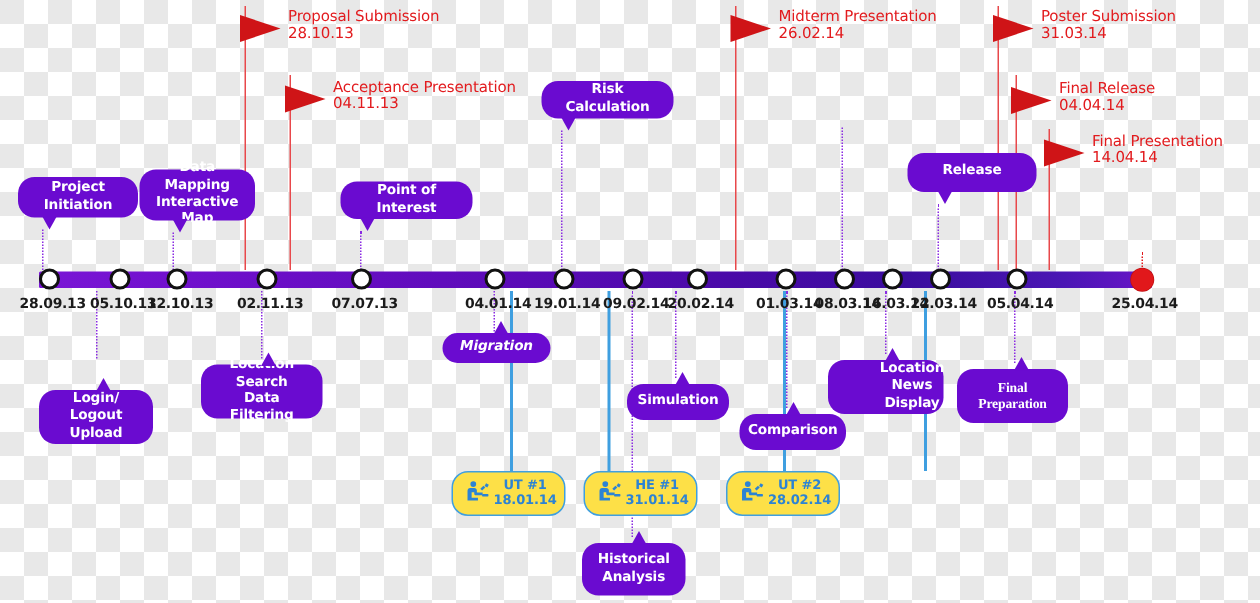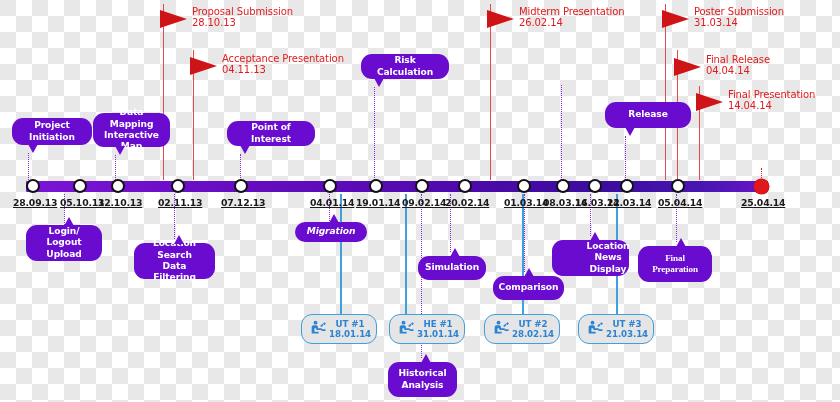--- a/index.html
+++ b/index.html
@@ -21,21 +21,21 @@
   .node{
     position:absolute;width:14px;height:14px;border-radius:50%;
     background:#ffffff;border:2.3px solid #111;box-sizing:border-box;
   }
   .node.end{
     background:#e1181b;border:none;width:15px;height:15px;
     box-shadow:0 0 0 0.5px #c01012;
   }
   .tick-label{
     position:absolute;font-size:9.3px;font-weight:700;color:#1b1b1b;
-    letter-spacing:-0.2px;white-space:nowrap;text-decoration:underline;
+    letter-spacing:-0.2px;white-space:nowrap;
   }
 
   
   .bubble{
     position:absolute;background:#6a0bd0;color:#fff;border-radius:11px;
     font-size:9.1px;font-weight:700;line-height:11.4px;text-align:center;
     display:flex;align-items:center;justify-content:center;
     padding:0 7px;box-sizing:border-box;letter-spacing:-0.1px;
   }
   .bubble .tail-dn,.bubble .tail-up{
@@ -73,21 +73,21 @@
   
   .poster-day{
     position:absolute;border:2.2px solid #d81418;border-radius:9px;
     background:transparent;color:#e01419;font-size:9.3px;font-weight:700;
     letter-spacing:0.3px;display:flex;align-items:center;justify-content:center;
   }
 
   
   .testbox{
     position:absolute;border:1.8px solid #3f9fe0;border-radius:11px;
-    background:#e5e5e5;display:flex;align-items:center;
+    background:#fde047;display:flex;align-items:center;
     padding:0 5px;box-sizing:border-box;
   }
   .testbox .tbicon{width:22px;height:22px;flex:0 0 22px;}
   .testbox .tbtxt{
     color:#2c83d4;font-size:8.7px;font-weight:700;line-height:10.4px;
     text-align:center;flex:1;letter-spacing:-0.1px;
   }
 </style>
 </head>
 <body>
@@ -121,21 +121,21 @@
     <div class="conn-dot red" style="left: 761px; top: 168px; height: 10px;"></div>
     <div class="node" style="left: 26px; top: 179px;"></div>
     <div class="tick-label" style="left: 13px; top: 197px; width: 40px; text-align: center;">28.09.13</div>
     <div class="node" style="left: 73px; top: 179px;"></div>
     <div class="tick-label" style="left: 60px; top: 197px; width: 40px; text-align: center;">05.10.13</div>
     <div class="node" style="left: 111px; top: 179px;"></div>
     <div class="tick-label" style="left: 98px; top: 197px; width: 40px; text-align: center;">12.10.13</div>
     <div class="node" style="left: 171px; top: 179px;"></div>
     <div class="tick-label" style="left: 158px; top: 197px; width: 40px; text-align: center;">02.11.13</div>
     <div class="node" style="left: 234px; top: 179px;"></div>
-    <div class="tick-label" style="left: 221px; top: 197px; width: 40px; text-align: center;">07.12.13</div>
+    <div class="tick-label" style="left: 221px; top: 197px; width: 40px; text-align: center;">07.07.13</div>
     <div class="node" style="left: 323px; top: 179px;"></div>
     <div class="tick-label" style="left: 310px; top: 197px; width: 40px; text-align: center;">04.01.14</div>
     <div class="node" style="left: 369px; top: 179px;"></div>
     <div class="tick-label" style="left: 356px; top: 197px; width: 40px; text-align: center;">19.01.14</div>
     <div class="node" style="left: 415px; top: 179px;"></div>
     <div class="tick-label" style="left: 402px; top: 197px; width: 40px; text-align: center;">09.02.14</div>
     <div class="node" style="left: 458px; top: 179px;"></div>
     <div class="tick-label" style="left: 445px; top: 197px; width: 40px; text-align: center;">20.02.14</div>
     <div class="node" style="left: 517px; top: 179px;"></div>
     <div class="tick-label" style="left: 504px; top: 197px; width: 40px; text-align: center;">01.03.14</div>
@@ -171,21 +171,21 @@
     </div>
     <div class="flag" style="left: 696px; top: 93px;">
       <div class="pennant"></div>
       <div class="ftext"><span>Final Presentation</span><br><span>14.04.14</span></div>
     </div>
     <div class="bubble" style="left: 12px; top: 118px; width: 80px; height: 27px;">Project Initiation<div class="tail-dn" style="left: 16px;"></div></div>
     <div class="bubble" style="left: 93px; top: 113px; width: 77px; height: 34px;">Data Mapping<br>Interactive Map<div class="tail-dn" style="left: 22px;"></div></div>
     <div class="bubble" style="left: 227px; top: 121px; width: 88px; height: 25px;">Point of Interest<div class="tail-dn" style="left: 13px;"></div></div>
     <div class="bubble" style="left: 361px; top: 54px; width: 88px; height: 25px;">Risk Calculation<div class="tail-dn" style="left: 13px;"></div></div>
     <div class="bubble" style="left: 605px; top: 102px; width: 86px; height: 26px;">Release<div class="tail-dn" style="left: 20px;"></div></div>
-    <div class="bubble" style="left: 26px; top: 225px; width: 76px; height: 36px;">Login/ Logout<br>Upload<div class="tail-up" style="left: 38px; margin-left: 0px;"></div></div>
+    <div class="bubble" style="left: 26px; top: 260px; width: 76px; height: 36px;">Login/ Logout<br>Upload<div class="tail-up" style="left: 38px; margin-left: 0px;"></div></div>
     <div class="bubble" style="left: 134px; top: 243px; width: 81px; height: 36px;">Location Search<br>Data Filtering<div class="tail-up" style="left: 40px; margin-left: 0px;"></div></div>
     <div class="bubble" style="left: 295px; top: 222px; width: 72px; height: 20px; font-style: italic;">Migration<div class="tail-up" style="left: 34px; margin-left: 0px;"></div></div>
     <div class="bubble" style="left: 418px; top: 256px; width: 68px; height: 24px;">Simulation<div class="tail-up" style="left: 32px; margin-left: 0px;"></div></div>
     <div class="bubble" style="left: 493px; top: 276px; width: 71px; height: 24px;">Comparison<div class="tail-up" style="left: 31px; margin-left: 0px;"></div></div>
     <div class="bubble" style="left: 552px; top: 240px; width: 77px; height: 36px; padding-left: 42px;">Location News<br>Display<div class="tail-up" style="left: 38px; margin-left: 0px;"></div></div>
     <div class="bubble" style="left: 638px; top: 246px; width: 74px; height: 36px; font-family: Liberation Serif, serif;">Final<br>Preparation<div class="tail-up" style="left: 38px; margin-left: 0px;"></div></div>
     <div class="bubble" style="left: 388px; top: 362px; width: 69px; height: 35px;">Historical<br>Analysis<div class="tail-up" style="left: 33px; margin-left: 0px;"></div></div>
     <div class="testbox" style="left: 301px; top: 314px; width: 76px; height: 30px;">
       <span class="tbicon"><svg viewBox="0 0 24 24" width="22" height="22" aria-hidden="true">
           <g fill="#2c83d4">
@@ -215,25 +215,13 @@
           <g fill="#2c83d4">
             <circle cx="9.3" cy="5.1" r="2.1"></circle>
             <path d="M7.0 8.0h3.0c1.1 0 1.9.8 1.9 1.9v1.4h4.2v1.9h-5.0c-.7 0-1.1-.4-1.1-1.1v-1.0h-1.9v4.0h4.6v1.9H5.1v-6.9c0-1.2.8-2.1 1.9-2.1z"></path>
             <path d="M14.4 8.6l2.3-2.2 1.3 1.3-2.3 2.2z"></path>
             <path d="M18.6 4.6l2.0 1.1-1.1 2.0-2.0-1.1z"></path>
             <rect x="15.7" y="12.4" width="4.6" height="1.7" rx=".5"></rect>
           </g>
         </svg></span>
       <div class="tbtxt"><span>UT #2</span><br><span>28.02.14</span></div>
     </div>
-    <div class="testbox" style="left: 578px; top: 314px; width: 76px; height: 30px;">
-      <span class="tbicon"><svg viewBox="0 0 24 24" width="22" height="22" aria-hidden="true">
-          <g fill="#2c83d4">
-            <circle cx="9.3" cy="5.1" r="2.1"></circle>
-            <path d="M7.0 8.0h3.0c1.1 0 1.9.8 1.9 1.9v1.4h4.2v1.9h-5.0c-.7 0-1.1-.4-1.1-1.1v-1.0h-1.9v4.0h4.6v1.9H5.1v-6.9c0-1.2.8-2.1 1.9-2.1z"></path>
-            <path d="M14.4 8.6l2.3-2.2 1.3 1.3-2.3 2.2z"></path>
-            <path d="M18.6 4.6l2.0 1.1-1.1 2.0-2.0-1.1z"></path>
-            <rect x="15.7" y="12.4" width="4.6" height="1.7" rx=".5"></rect>
-          </g>
-        </svg></span>
-      <div class="tbtxt"><span>UT #3</span><br><span>21.03.14</span></div>
-    </div>
   </div>
 
 </body></html>

